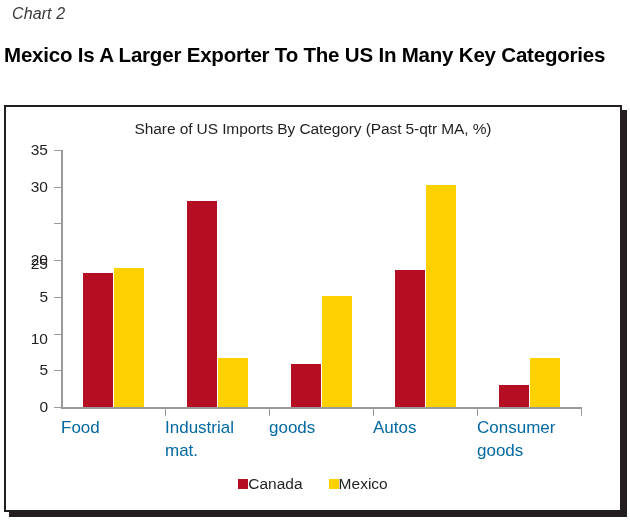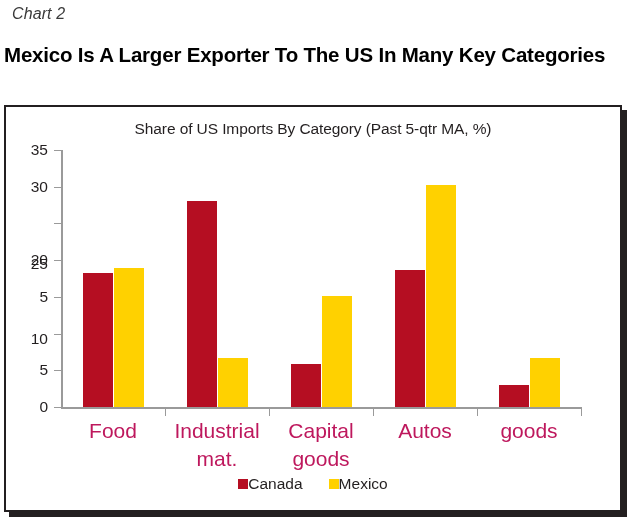--- a/index.html
+++ b/index.html
@@ -111,24 +111,24 @@
   }
   .xtick {
     position: absolute;
     top: 302px;
     width: 1px; height: 7px;
     background: #9a9a9a;
   }
   .xlabel {
     position: absolute;
     top: 310px;
-    text-align: center;
-    font-size: 21px;
+    text-align: left;
+    font-size: 17px;
     line-height: 1.33;
-    color: #be185d;
+    color: #0369a1;
   }
 
   
   .legend {
     position: absolute;
     left: 0; bottom: 17px;
     width: 100%;
     display: flex;
     justify-content: center;
     align-items: center;
@@ -207,29 +207,29 @@
         <div class="xlabel" style="left: 55px; width: 104px;">
           <div>Food</div>
         </div>
         <div class="xtick" style="left: 263px;"></div>
         <div class="xlabel" style="left: 159px; width: 104px;">
           <div>Industrial</div>
           <div>mat.</div>
         </div>
         <div class="xtick" style="left: 367px;"></div>
         <div class="xlabel" style="left: 263px; width: 104px;">
-          <div>Capital</div>
           <div>goods</div>
         </div>
         <div class="xtick" style="left: 471px;"></div>
         <div class="xlabel" style="left: 367px; width: 104px;">
           <div>Autos</div>
         </div>
         <div class="xtick" style="left: 575px;"></div>
         <div class="xlabel" style="left: 471px; width: 104px;">
+          <div>Consumer</div>
           <div>goods</div>
         </div>
       </div>
 
     <div class="legend" id="legend">
         <div class="legend-item">
           <span class="swatch canada"></span>
           <span>Canada</span>
         </div>
         <div class="legend-item">

